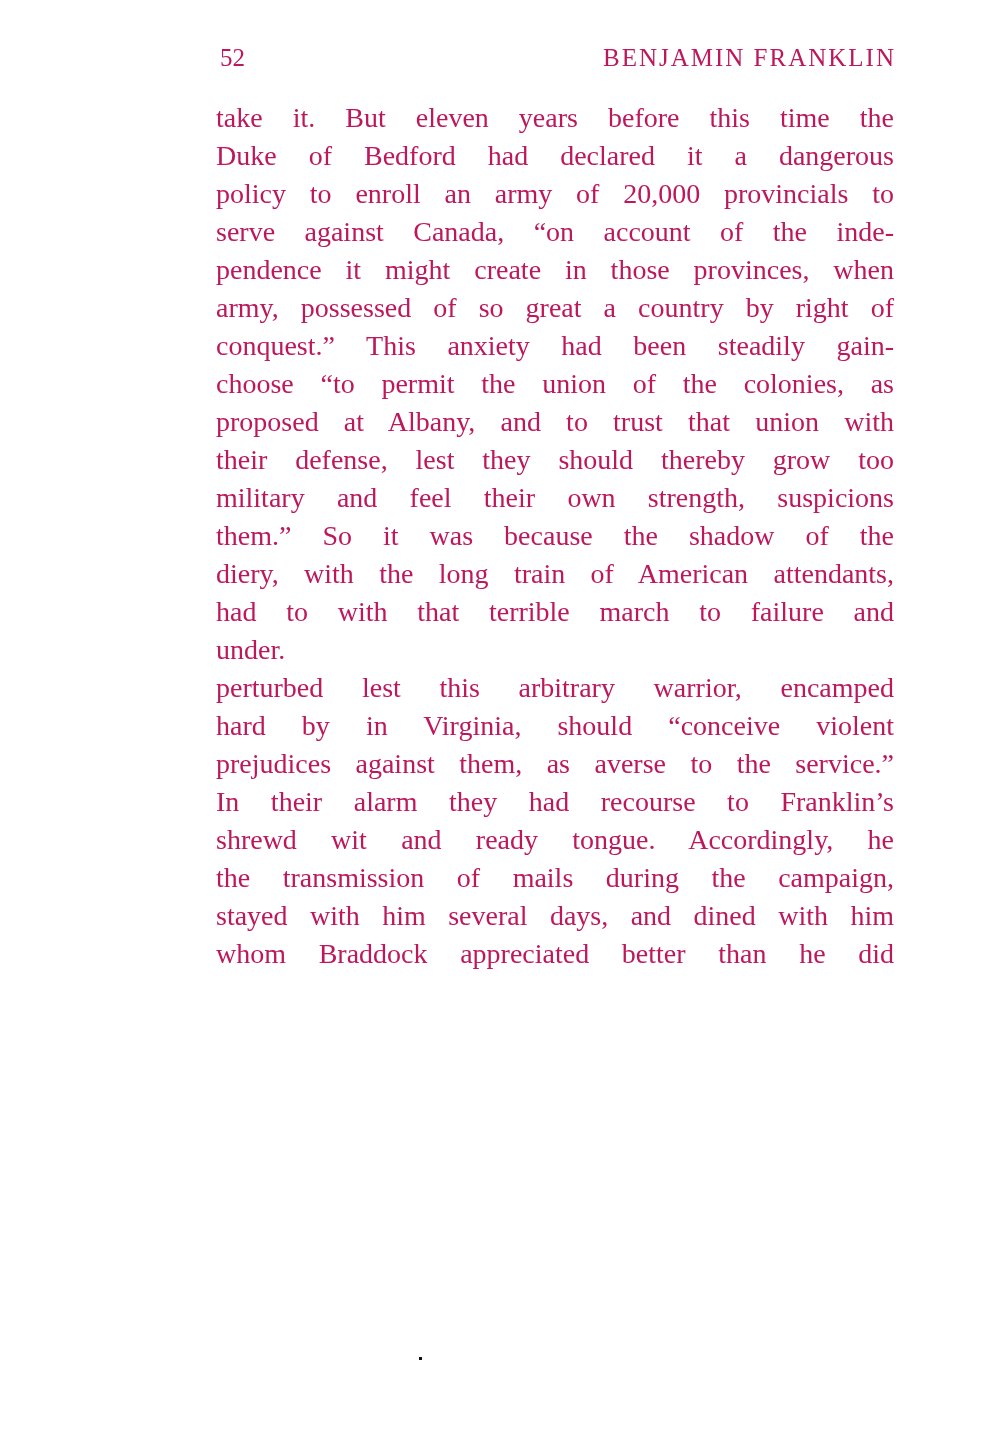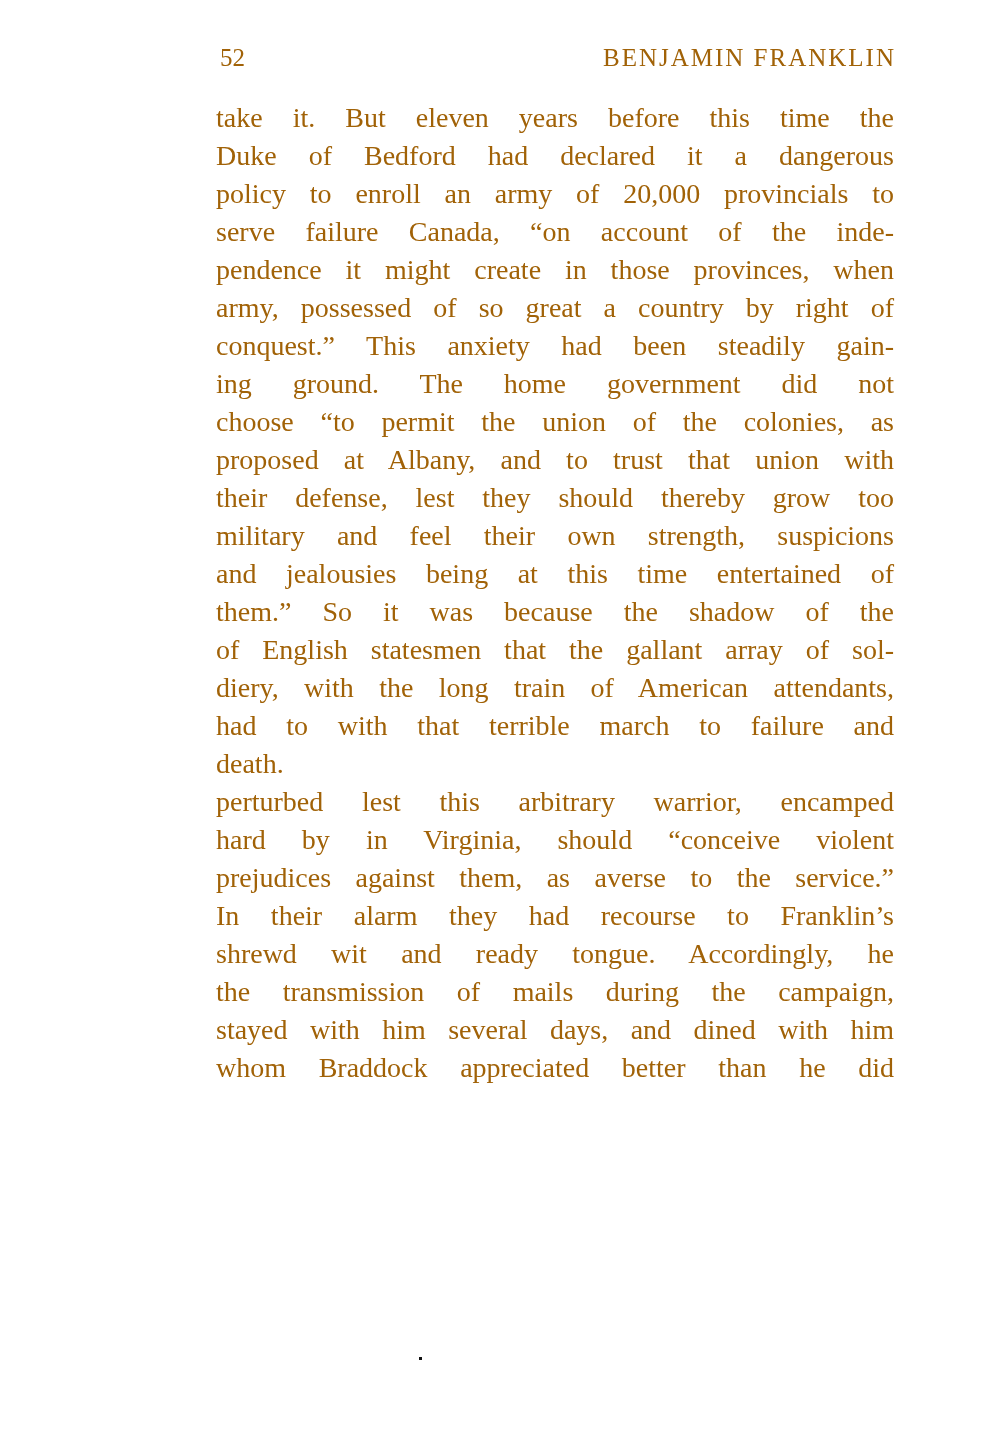--- a/index.html
+++ b/index.html
@@ -1,17 +1,17 @@
 <!DOCTYPE html>
 <html><head>
   <meta charset="utf-8">
   <style>
     html, body { margin: 0; padding: 0; background: #ffffff; }
     body { width: 1000px; height: 1432px; position: relative; overflow: hidden; }
-    .page { position: absolute; left: 0; top: 0; width: 1000px; height: 1432px; background: #fff; color: #a16207; }
+    .page { position: absolute; left: 0; top: 0; width: 1000px; height: 1432px; background: #fff; color: #be185d; }
     .header { position: absolute; top: 44px; left: 216px; width: 680px; height: 40px; font-family: "Liberation Serif", "DejaVu Serif", serif; }
     .page-num { position: absolute; left: 4px; top: 0; font-size: 25px; }
     .running-head { position: absolute; left: 0; right: 0; top: 0; text-align: right; font-size: 25px; letter-spacing: 2px; padding-left: 20px; }
     .body-text { position: absolute; left: 216px; top: 99px; width: 678px; font-family: Liberation Serif, serif; font-size: 28px; }
     .line { height: 38px; line-height: 38px; white-space: nowrap; text-align: justify; text-align-last: justify; }
     .line.last { text-align-last: left; }
     .line.indent { padding-left: 40px; }
     .dot { position: absolute; left: 419px; top: 1357px; width: 3px; height: 3px; background: #111; }
   </style>
 </head>
@@ -21,35 +21,32 @@
   <div class="header">
     <span class="page-num">52</span>
     <div class="running-head">BENJAMIN FRANKLIN</div>
   </div>
 
   <div class="body-text">
     <div>
       <div class="line">take it.  But eleven years before this time the</div>
       <div class="line">Duke of Bedford had declared it a dangerous</div>
       <div class="line">policy to enroll an army of 20,000 provincials to</div>
-      <div class="line">serve failure Canada, “on account of the inde-</div>
+      <div class="line">serve against Canada, “on account of the inde-</div>
       <div class="line">pendence it might create in those provinces, when</div>
       <div class="line">army, possessed of so great a country by right of</div>
       <div class="line">conquest.”  This anxiety had been steadily gain-</div>
-      <div class="line">ing ground.  The home government did not</div>
       <div class="line">choose “to permit the union of the colonies, as</div>
       <div class="line">proposed at Albany, and to trust that union with</div>
       <div class="line">their defense, lest they should thereby grow too</div>
       <div class="line">military and feel their own strength, suspicions</div>
-      <div class="line">and jealousies being at this time entertained of</div>
       <div class="line">them.”  So it was because the shadow of the</div>
-      <div class="line">of English statesmen that the gallant array of sol-</div>
       <div class="line">diery, with the long train of American attendants,</div>
       <div class="line">had to with that terrible march to failure and</div>
-      <div class="line last">death.</div>
+      <div class="line last">under.</div>
     </div>
     <div>
       <div class="line">perturbed lest this arbitrary warrior, encamped</div>
       <div class="line">hard by in Virginia, should “conceive violent</div>
       <div class="line">prejudices against them, as averse to the service.”</div>
       <div class="line">In their alarm they had recourse to Franklin’s</div>
       <div class="line">shrewd wit and ready tongue.  Accordingly, he</div>
       <div class="line">the transmission of mails during the campaign,</div>
       <div class="line">stayed with him several days, and dined with him</div>
       <div class="line">whom Braddock appreciated better than he did</div>

